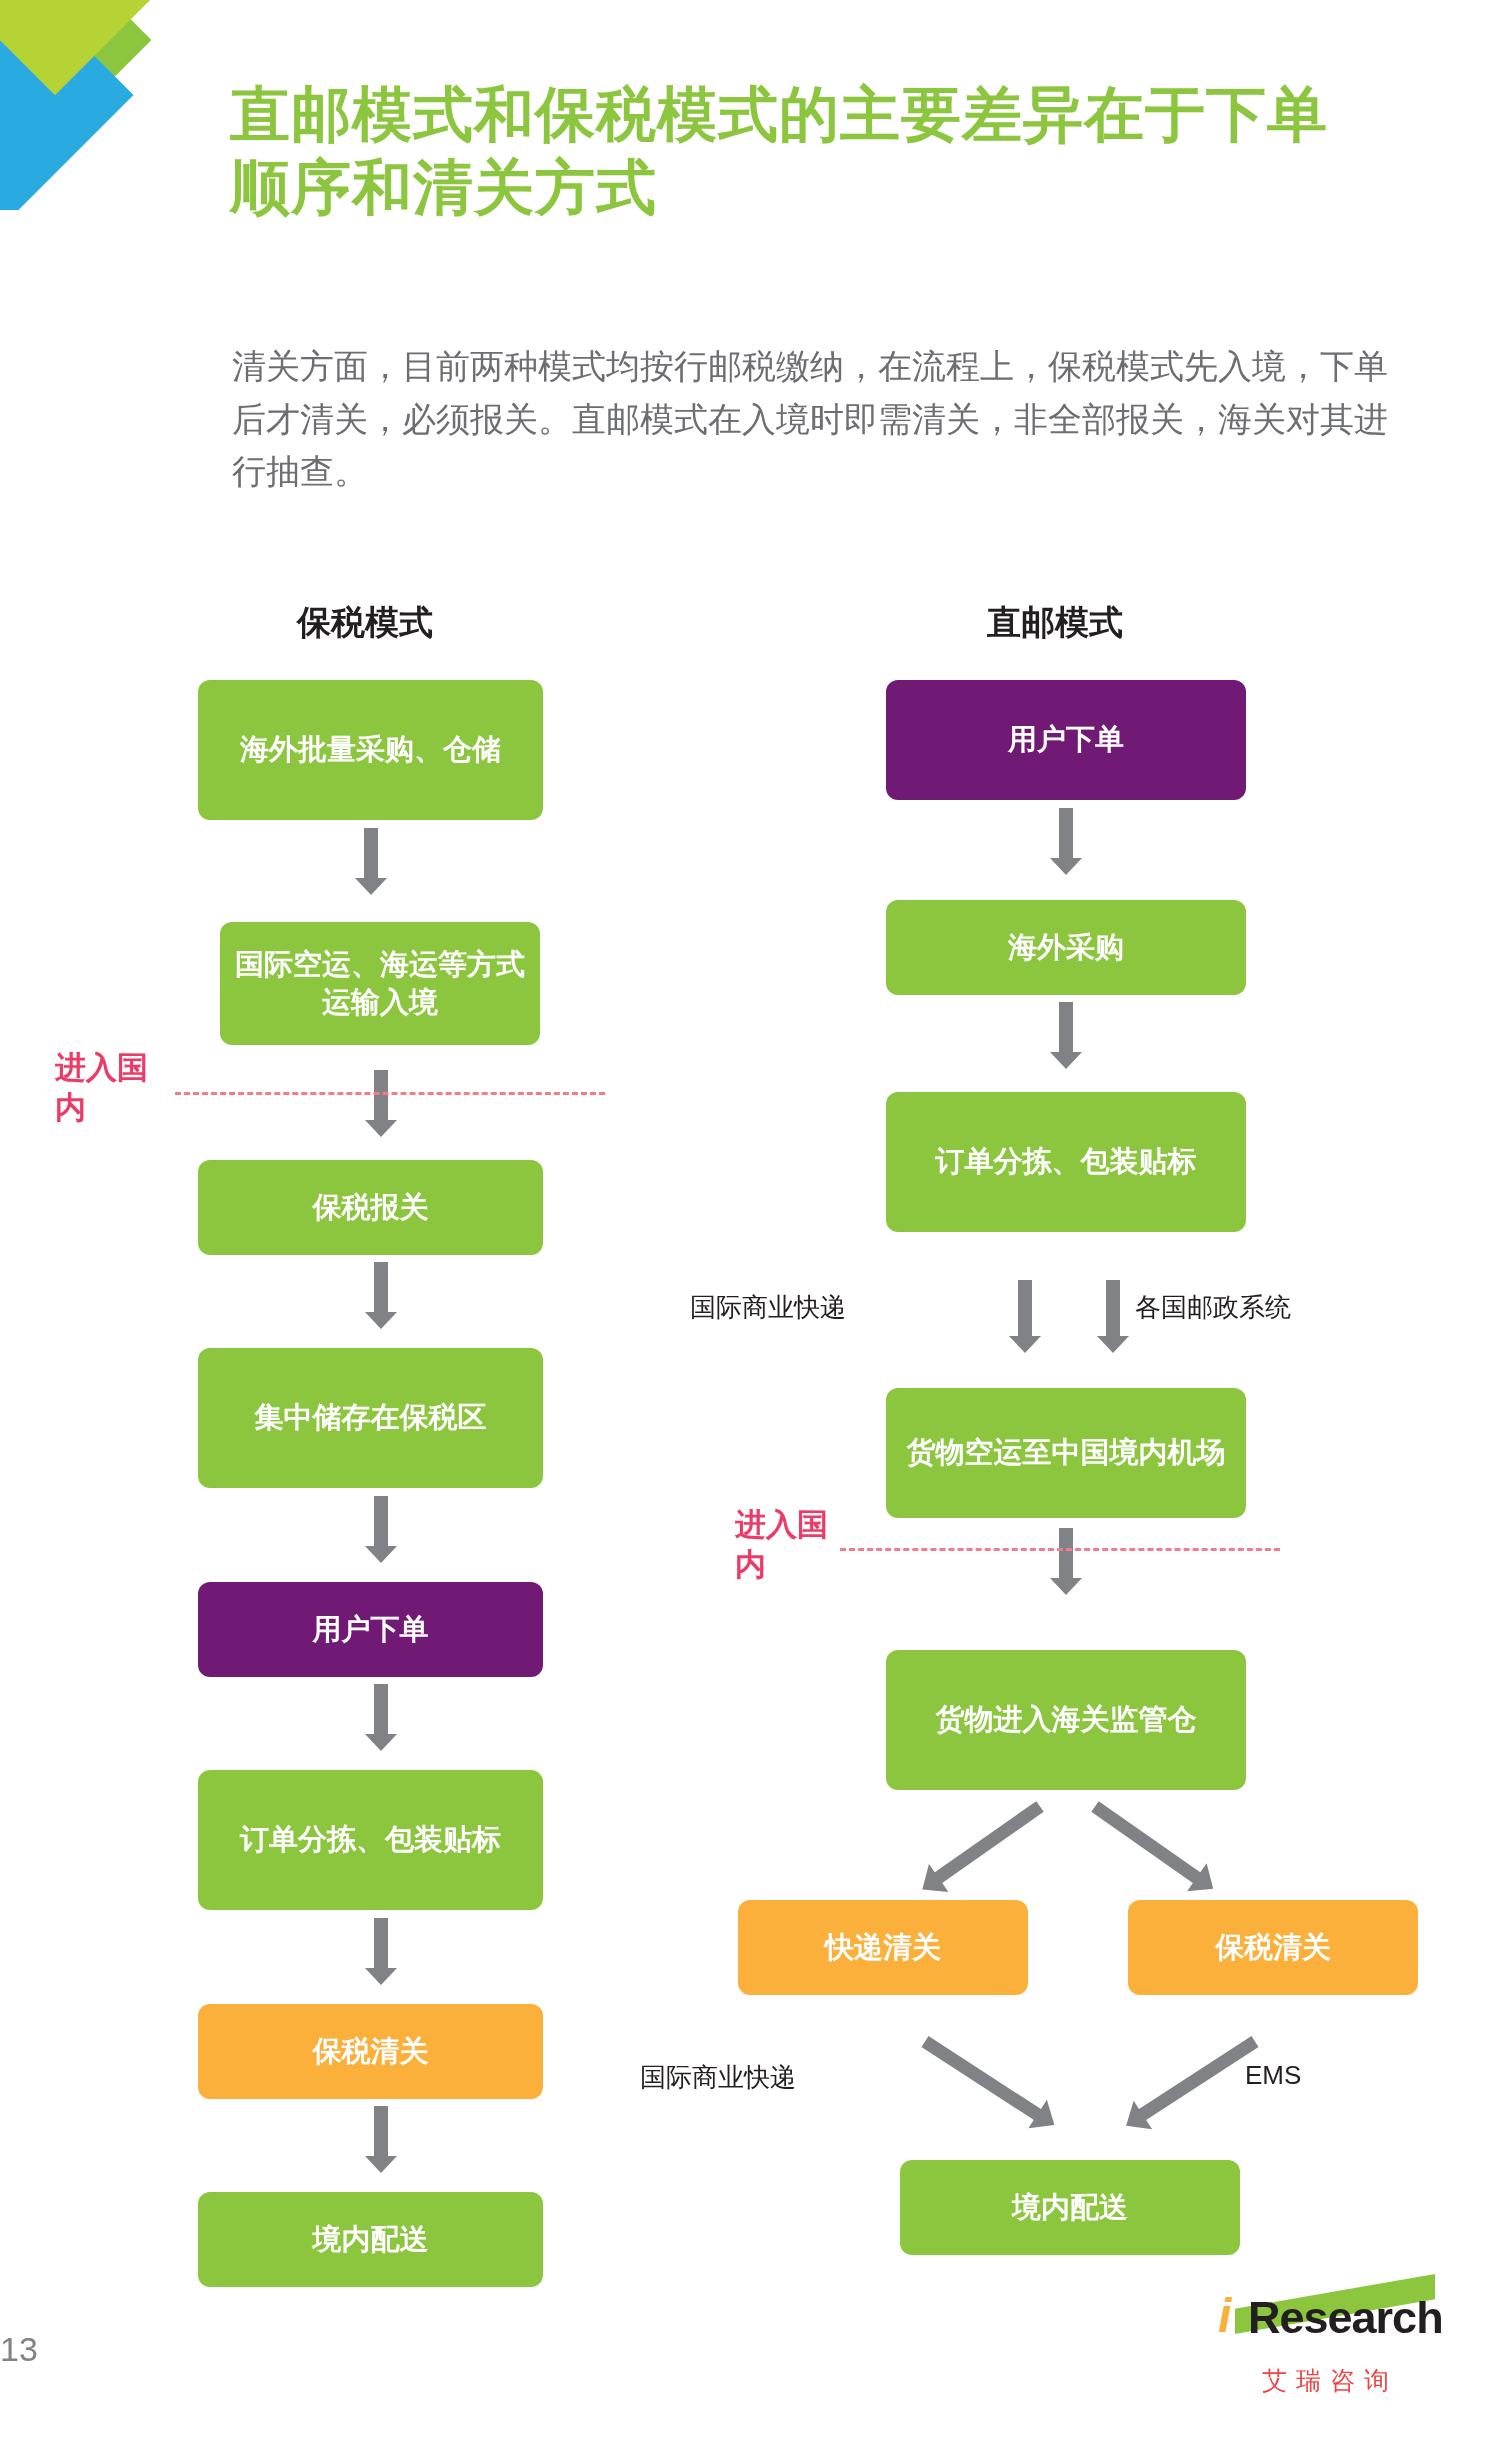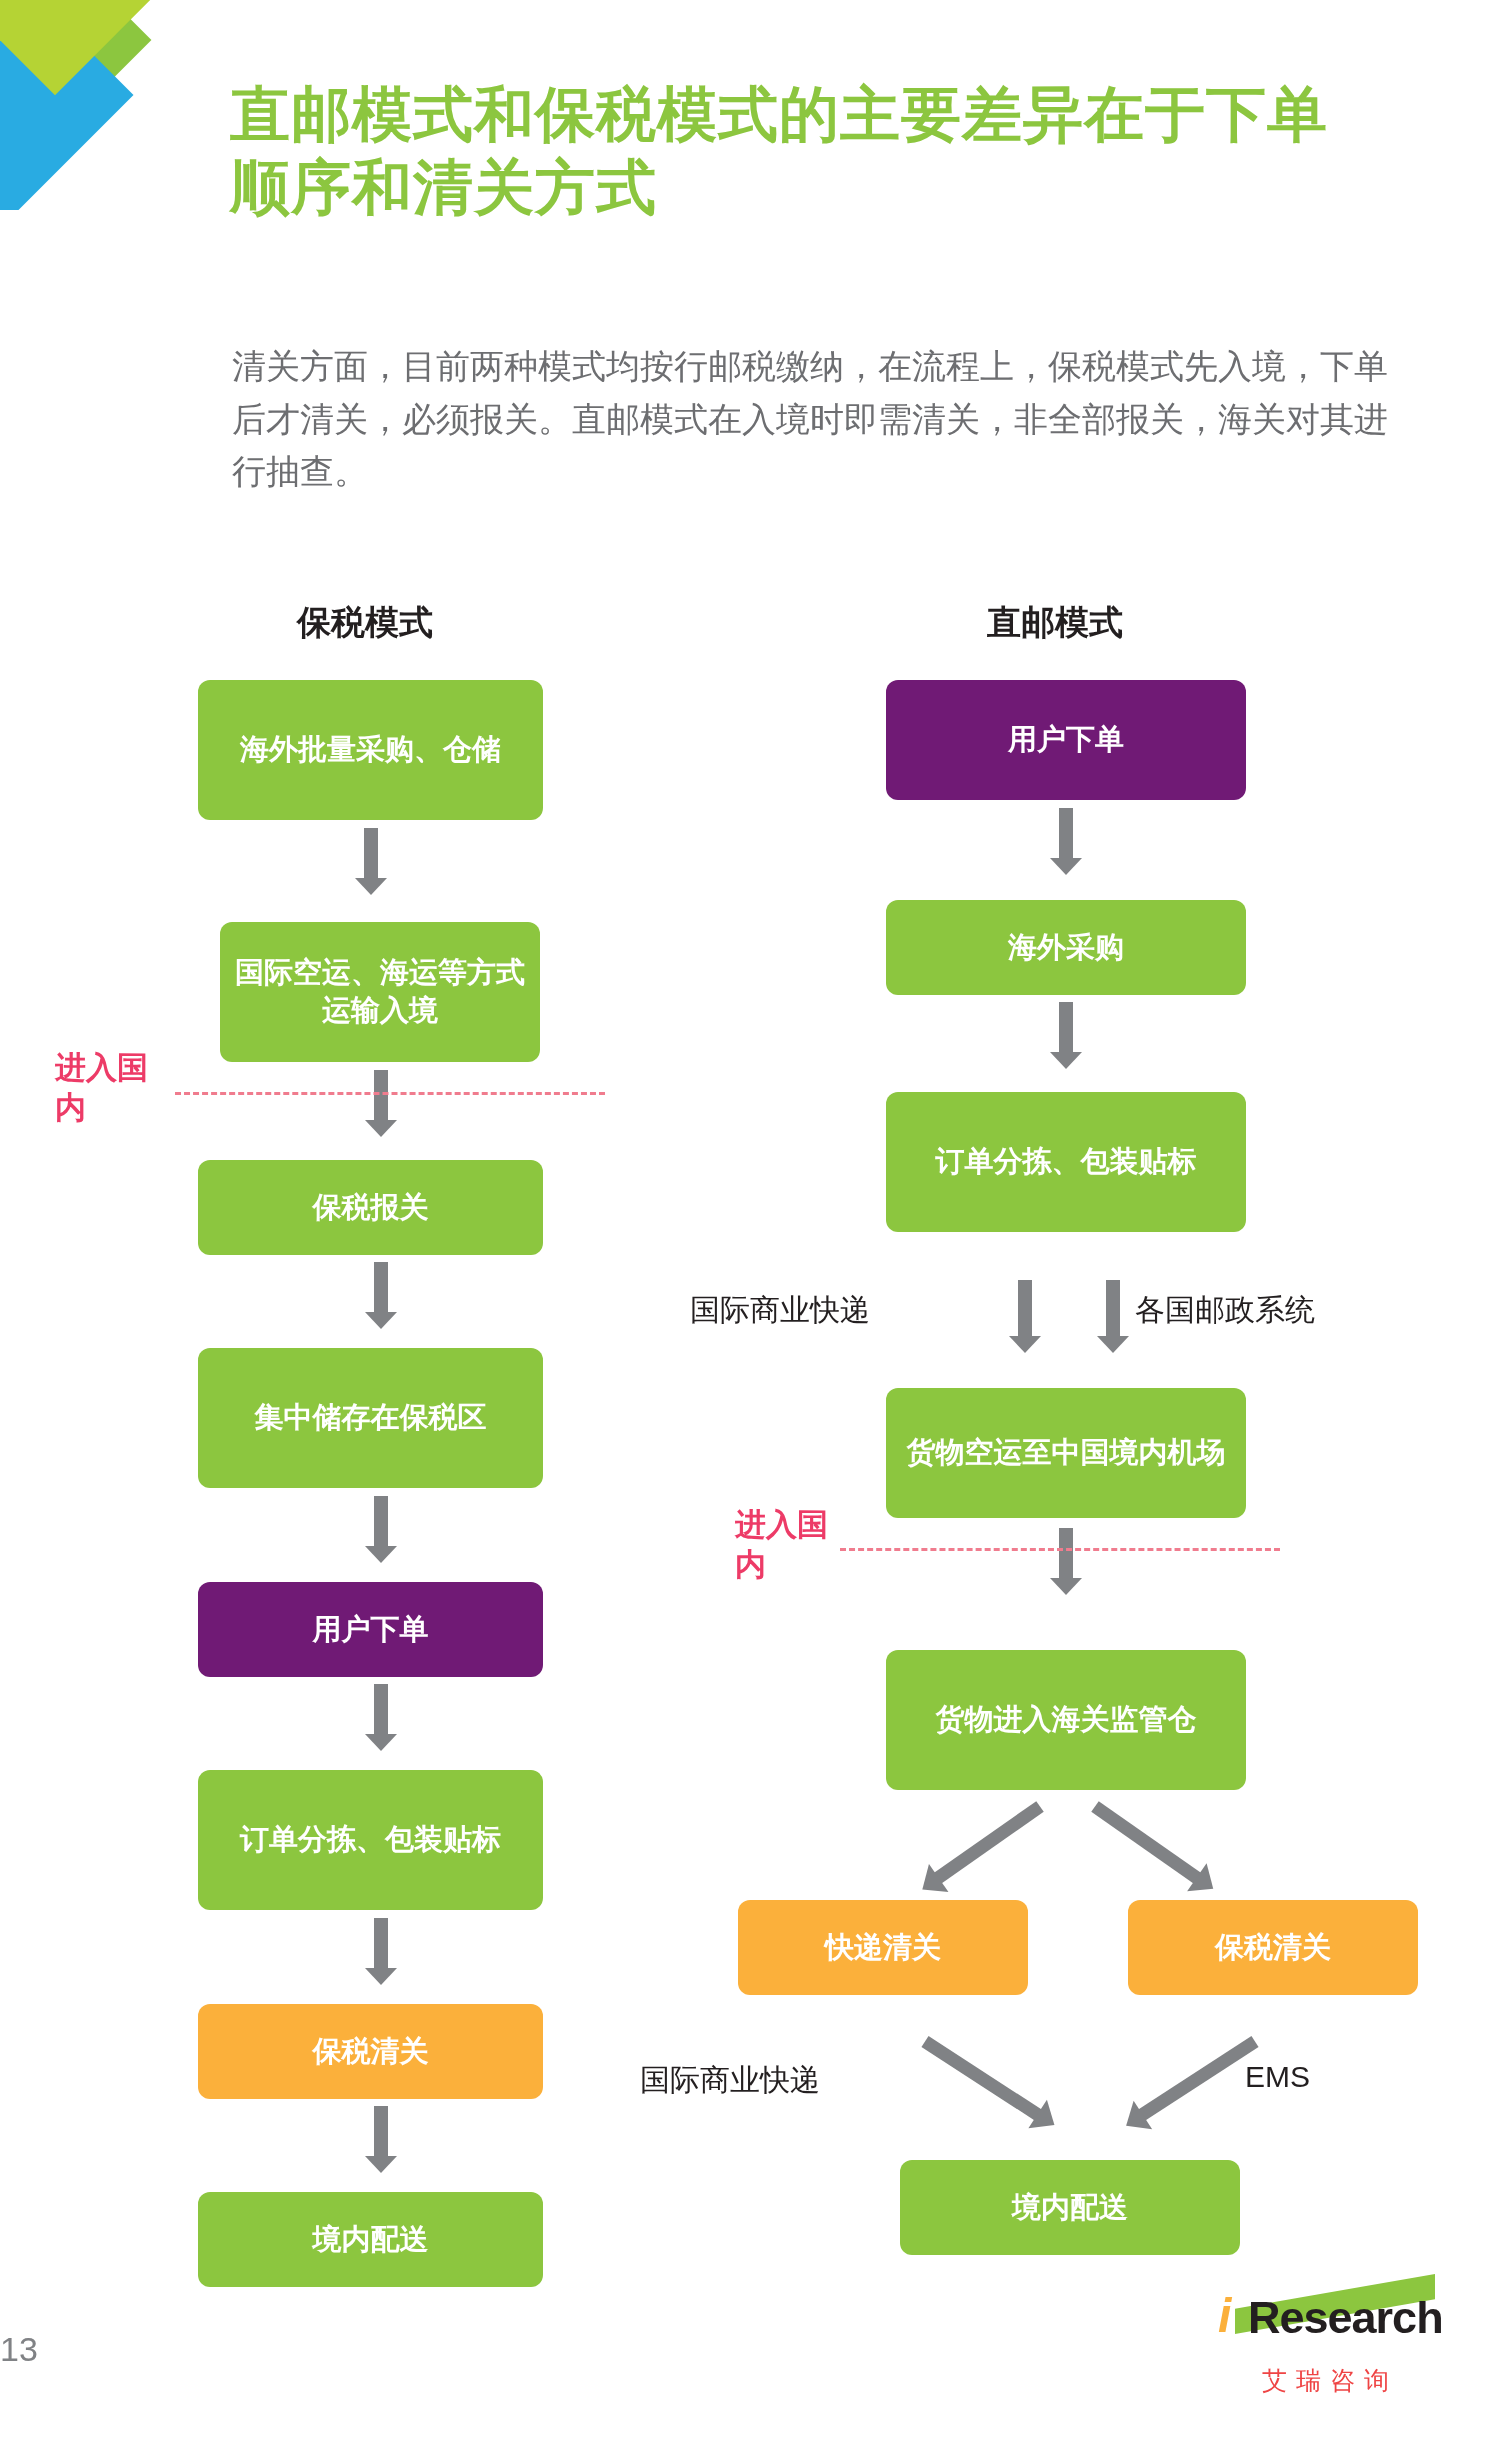--- a/index.html
+++ b/index.html
@@ -60,21 +60,21 @@
   }
 
   
   .dashline{position:absolute;border-top:3px dashed #f07c8e;}
   .enter-label{
     position:absolute;color:#ed3b67;font-weight:bold;font-size:31px;line-height:1.28;text-align:left;
   }
 
   
   .sidelabel{position:absolute;font-size:31px;color:#231f20;}
-  .sidelabel.big{font-size:30px;}
+  .sidelabel.big{font-size:26px;}
 
   
   .pagenum{position:absolute;left:0;right:0;top:2330px;text-align:left;font-size:34px;color:#808285;}
   .logo{position:absolute;right:70px;top:2280px;width:300px;height:130px;}
   .logo .swoosh{position:absolute;left:105px;top:-6px;width:200px;height:60px;background:#8cc63f;
      clip-path:polygon(0 58%,100% 0,100% 42%,0 100%);}
   .logo .lg-i{position:absolute;left:88px;top:8px;font-size:48px;color:#fbb03b;font-weight:bold;font-style:italic;}
   .logo .lg-res{position:absolute;left:118px;top:12px;font-size:45px;color:#231f20;font-weight:bold;letter-spacing:-1px;}
   .logo .lg-cn{position:absolute;left:132px;top:84px;font-size:25px;color:#ef4444;letter-spacing:9px;}
 </style>
@@ -89,21 +89,21 @@
 
 <div class="title">直邮模式和保税模式的主要差异在于下单顺序和清关方式</div>
 <div class="subtitle">清关方面，目前两种模式均按行邮税缴纳，在流程上，保税模式先入境，下单后才清关，必须报关。直邮模式在入境时即需清关，非全部报关，海关对其进行抽查。</div>
 
 <div class="col-head" id="head-bonded">保税模式</div>
 <div class="col-head" id="head-direct">直邮模式</div>
 
 <div class="node green" style="left:198px;top:680px;width:345px;height:140px;">海外批量采购、仓储</div>
 <div class="varrow" style="left:364px;top:828px;height:52px;"></div>
 
-<div class="node green" style="left:220px;top:922px;width:320px;height:140px;">国际空运、海运等方式运输入境</div>
+<div class="node green" style="left:220px;top:922px;width:320px;height:123px;">国际空运、海运等方式运输入境</div>
 <div class="varrow" style="left:374px;top:1070px;height:52px;"></div>
 
 <div class="node green" style="left:198px;top:1160px;width:345px;height:95px;">保税报关</div>
 <div class="varrow" style="left:374px;top:1262px;height:52px;"></div>
 
 <div class="node green" style="left:198px;top:1348px;width:345px;height:140px;">集中储存在保税区</div>
 <div class="varrow" style="left:374px;top:1496px;height:52px;"></div>
 
 <div class="node blue" style="left:198px;top:1582px;width:345px;height:95px;">用户下单</div>
 <div class="varrow" style="left:374px;top:1684px;height:52px;"></div>

